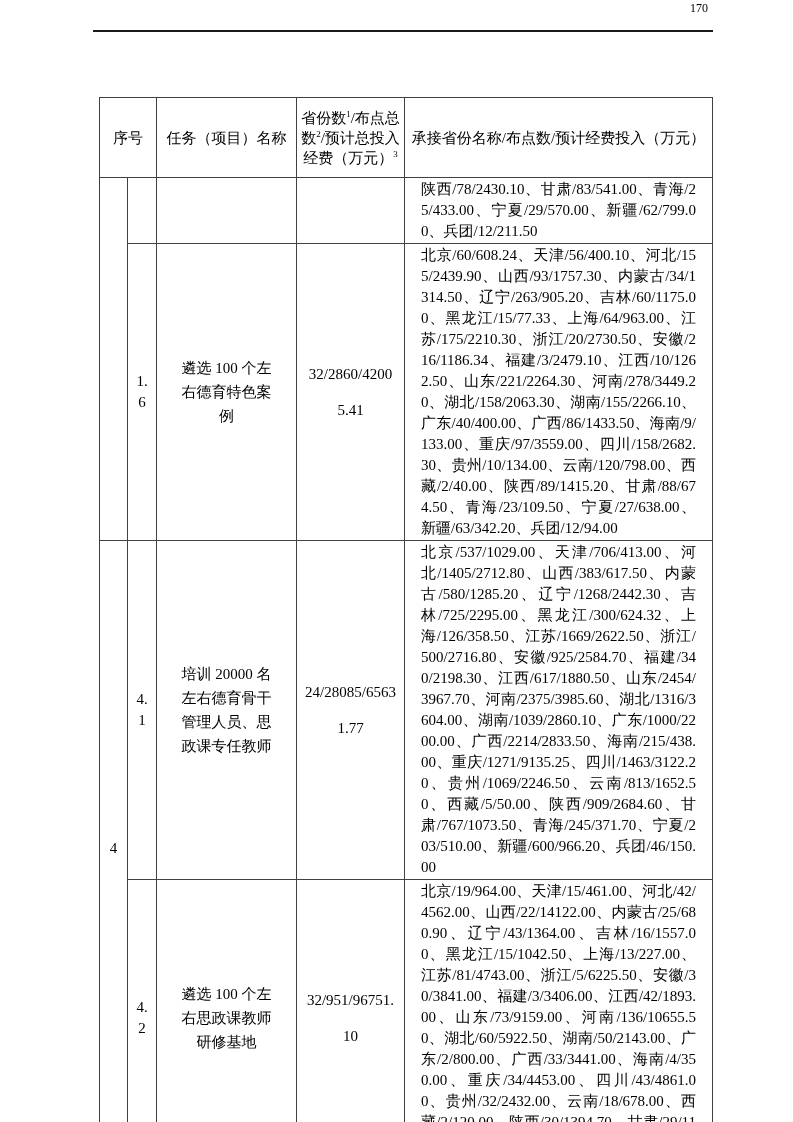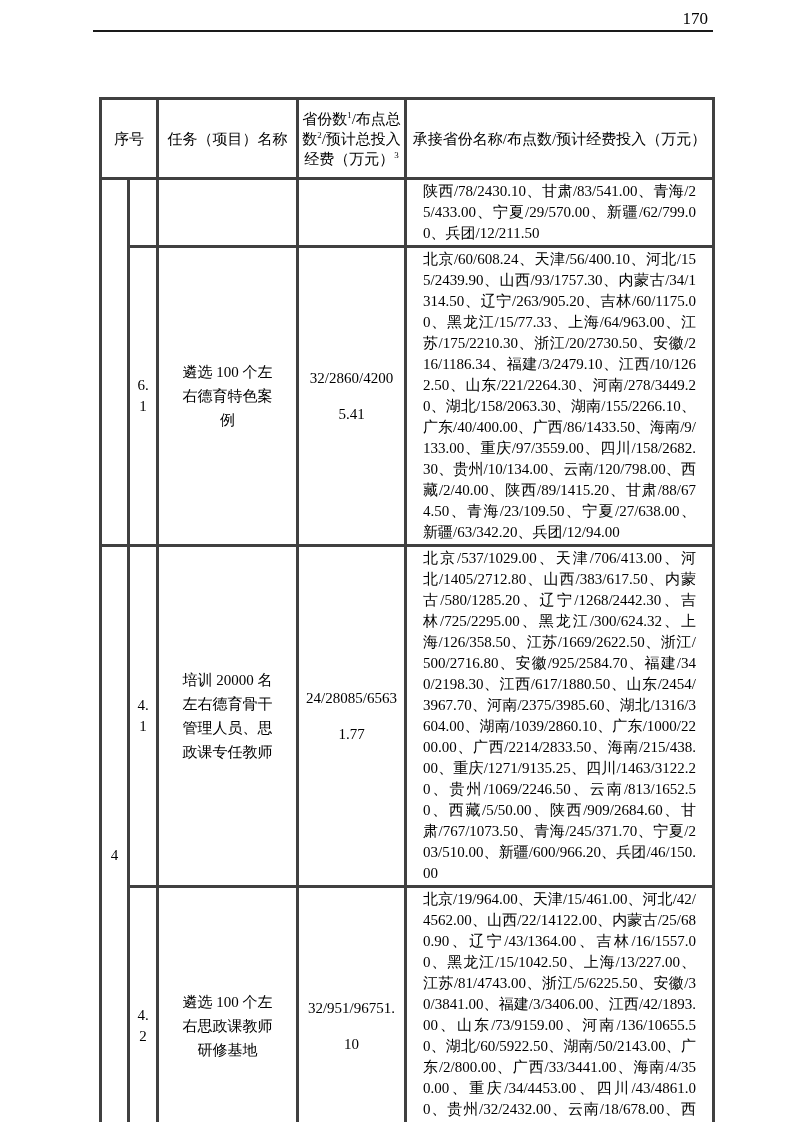--- a/index.html
+++ b/index.html
@@ -6,39 +6,39 @@
   html, body { background: #ffffff; }
   body {
     width: 793px; height: 1122px;
     position: relative;
     font-family: "Liberation Serif", "DejaVu Serif", serif;
     color: #000;
     overflow: hidden;
   }
   .page-number {
     position: absolute;
-    top: 11px; right: 85px;
-    font-size: 17px;
+    top: 0; right: 85px;
+    font-size: 12px;
     line-height: 16px;
   }
   .header-rule {
     position: absolute;
     left: 93px; top: 30px;
     width: 620px; height: 2px;
     background: #1a1a1a;
   }
   table.budget-table {
     position: absolute;
     left: 99px; top: 97px;
     width: 613px;
     border-collapse: collapse;
     table-layout: fixed;
   }
   .budget-table th, .budget-table td {
-    border: 3px solid #404040;
+    border: 1px solid #404040;
     font-weight: normal;
     font-size: 15px;
     vertical-align: middle;
   }
   .budget-table th {
     text-align: center;
     line-height: 20px;
     padding: 0 3px;
   }
   th sup {
@@ -101,21 +101,21 @@
 
   <tr style="height:60px">
     <td class="serial-cell" rowspan="2"></td>
     <td class="sub-serial-cell"></td>
     <td class="task-name-cell"></td>
     <td class="totals-cell"></td>
     <td class="provinces-cell">陕西/78/2430.10、甘肃/83/541.00、青海/25/433.00、宁夏/29/570.00、新疆/62/799.00、兵团/12/211.50</td>
   </tr>
 
   <tr style="height:281px">
-    <td class="sub-serial-cell">6.1</td>
+    <td class="sub-serial-cell">1.6</td>
     <td class="task-name-cell">遴选 100 个左右德育特色案例</td>
     <td class="totals-cell">32/2860/42005.41</td>
     <td class="provinces-cell">北京/60/608.24、天津/56/400.10、河北/155/2439.90、山西/93/1757.30、内蒙古/34/1314.50、辽宁/263/905.20、吉林/60/1175.00、黑龙江/15/77.33、上海/64/963.00、江苏/175/2210.30、浙江/20/2730.50、安徽/216/1186.34、福建/3/2479.10、江西/10/1262.50、山东/221/2264.30、河南/278/3449.20、湖北/158/2063.30、湖南/155/2266.10、广东/40/400.00、广西/86/1433.50、海南/9/133.00、重庆/97/3559.00、四川/158/2682.30、贵州/10/134.00、云南/120/798.00、西藏/2/40.00、陕西/89/1415.20、甘肃/88/674.50、青海/23/109.50、宁夏/27/638.00、新疆/63/342.20、兵团/12/94.00</td>
   </tr>
 
   <tr style="height:300px">
     <td class="serial-cell" rowspan="2">4</td>
     <td class="sub-serial-cell">4.1</td>
     <td class="task-name-cell">培训 20000 名左右德育骨干管理人员、思政课专任教师</td>
     <td class="totals-cell">24/28085/65631.77</td>

